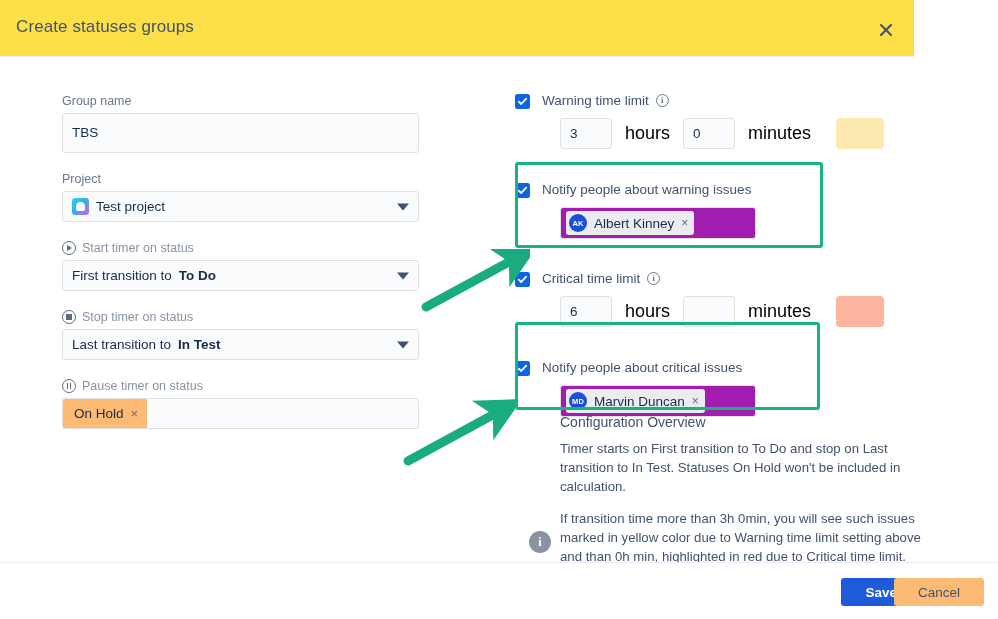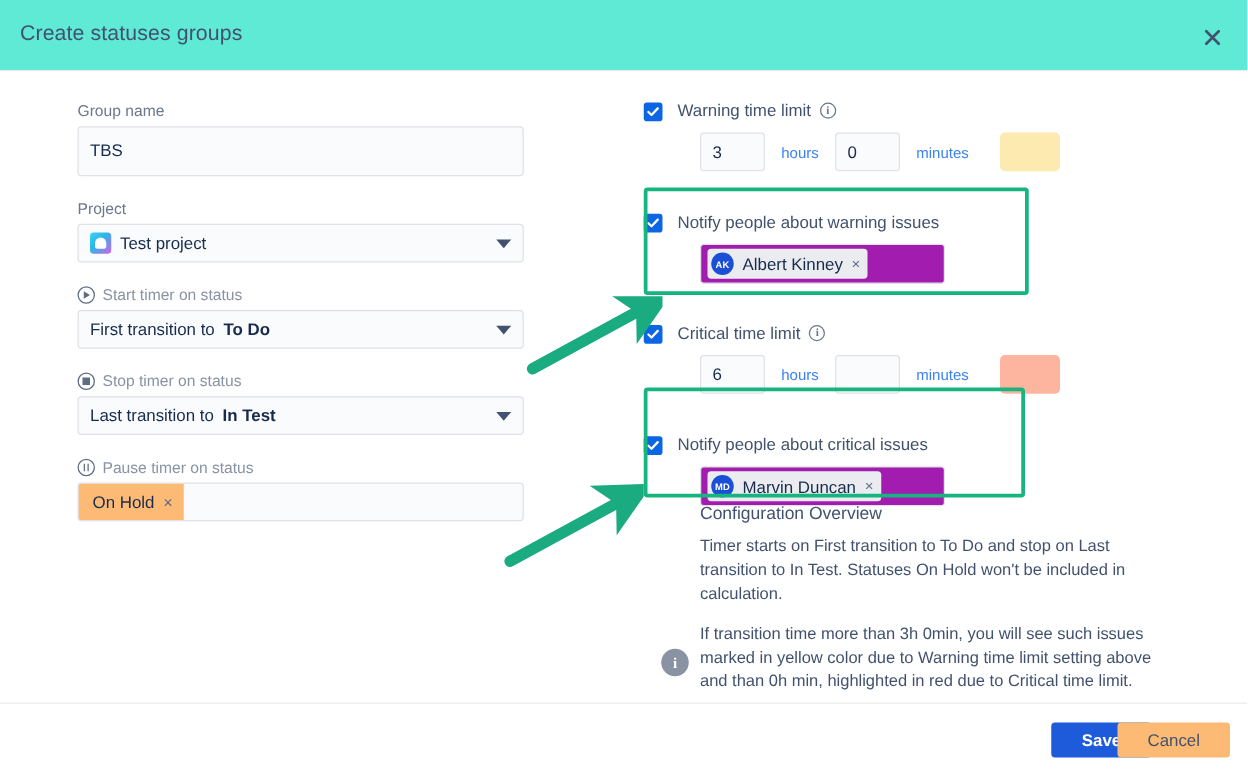--- a/index.html
+++ b/index.html
@@ -13,40 +13,40 @@
   .page {
     position: relative;
     width: 998px; height: 619px;
     background: #ffffff;
     overflow: hidden;
   }
 
   
   .modal-header {
     position: absolute; left: 0; top: 0;
-    width: 998px; height: 57px;
+    width: 914px; height: 57px;
     border-bottom: 1px solid #ebecf0;
-    background: #5eead4;
+    background: #fde047;
     text-align: center;
   }
   .modal-title {
     position: absolute; left: 16px; top: 17px;
     font-size: 17px; color: #42526e; letter-spacing: .1px;
   }
   .close-icon {
     position: absolute; right: 14px; top: 16px;
     width: 28px; height: 28px;
     display: flex; align-items: center; justify-content: center;
     color: #42526e; cursor: pointer; border-radius: 3px;
   }
   .close-icon svg { display:block; }
 
   
   .modal-body {
-    position: absolute; left: 0; top: 57px;
+    position: absolute; left: 0; top: 69px;
     width: 998px; height: 505px;
     background: #fff;
   }
 
   
   .col-left { position: absolute; left: 62px; top: 23px; width: 357px; }
 
   .field-label {
     font-size: 12.5px; color: #6b778c; margin-bottom: 4px;
     display: flex; align-items: center; gap: 6px; height: 17px;
@@ -158,21 +158,21 @@
     margin-top: 9px; margin-left: 45px;
   }
   .num-input {
     width: 52px; height: 31px;
     border: 1px solid #dfe1e6; border-radius: 3px;
     background: #fafbfc;
     font-size: 13.5px; color: #172b4d;
     display: flex; align-items: center;
     padding-left: 9px;
   }
-  .unit { font-size: 12px; color: #3b82f6; margin: 0 13px; }
+  .unit { font-size: 18px; color: #000000; margin: 0 13px; }
   .swatch {
     width: 48px; height: 31px; border-radius: 4px; margin-left: 12px;
   }
 
   .green-box {
     position: absolute;
     border: 3px solid #16b47f;
     border-radius: 3px;
     background: transparent;
     pointer-events: none;

